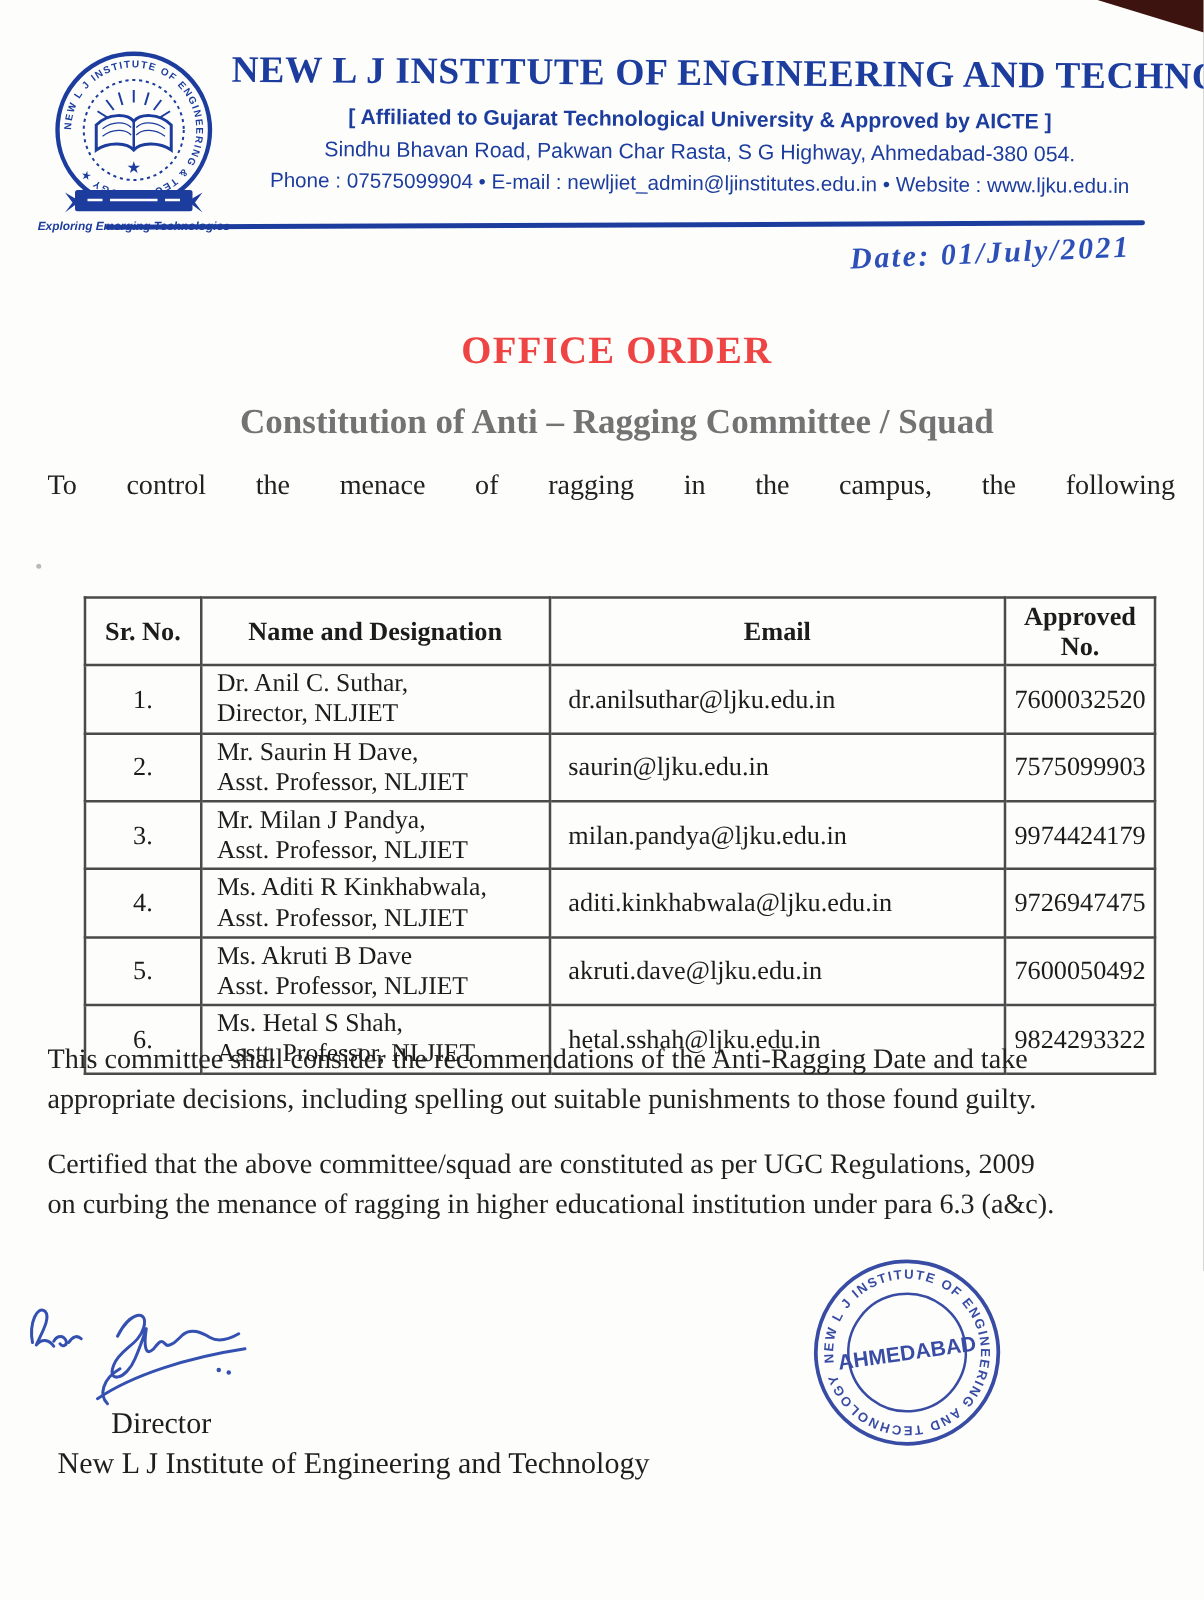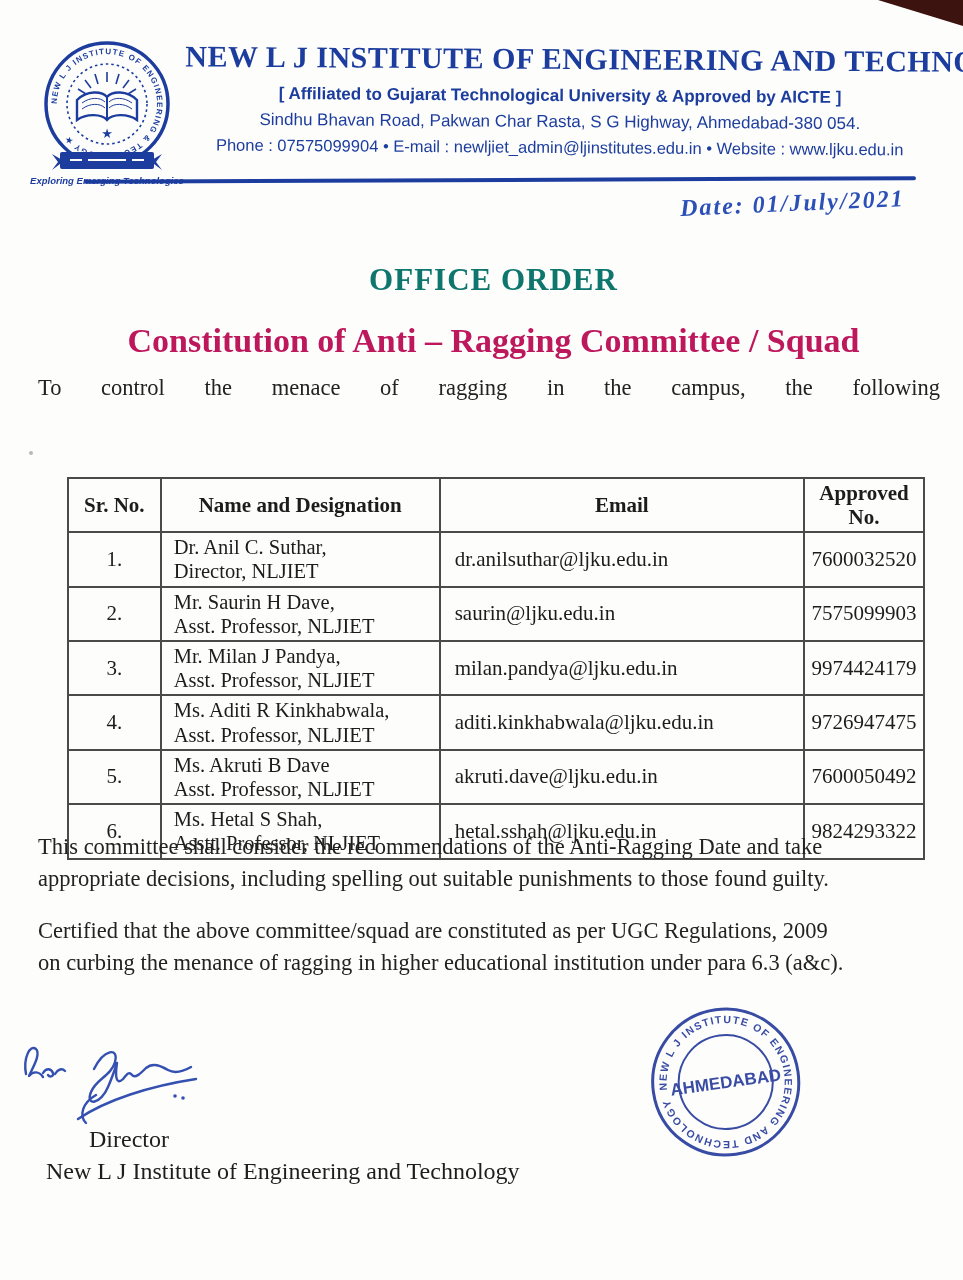--- a/index.html
+++ b/index.html
@@ -68,27 +68,27 @@
     font-style: italic; font-weight: bold;
     font-size: 24px; letter-spacing: 2px;
     color: #2c50b8;
     transform: rotate(-2.5deg);
   }
 
   .doc-title {
     position: absolute; left: 0; top: 262px; width: 100%;
     padding-left: 24px;
     text-align: center; font-weight: bold; font-size: 31px;
-    letter-spacing: 1px; color: #0f766e;
+    letter-spacing: 1px; color: #ef4444;
   }
   .doc-subtitle {
     position: absolute; left: 0; top: 322px; width: 100%;
     padding-left: 24px;
-    text-align: center; font-weight: bold; font-size: 34px;
-    color: #be185d;
+    text-align: center; font-weight: bold; font-size: 28px;
+    color: #737373;
   }
 
   .intro {
     position: absolute; left: 38px; top: 372px; width: 902px;
     font-size: 22.5px; line-height: 1.42; color: #222;
   }
   .justify-full { text-align: justify; text-align-last: justify; }
 
   .committee-table {
     position: absolute; left: 47px; top: 477px; width: 858px;

